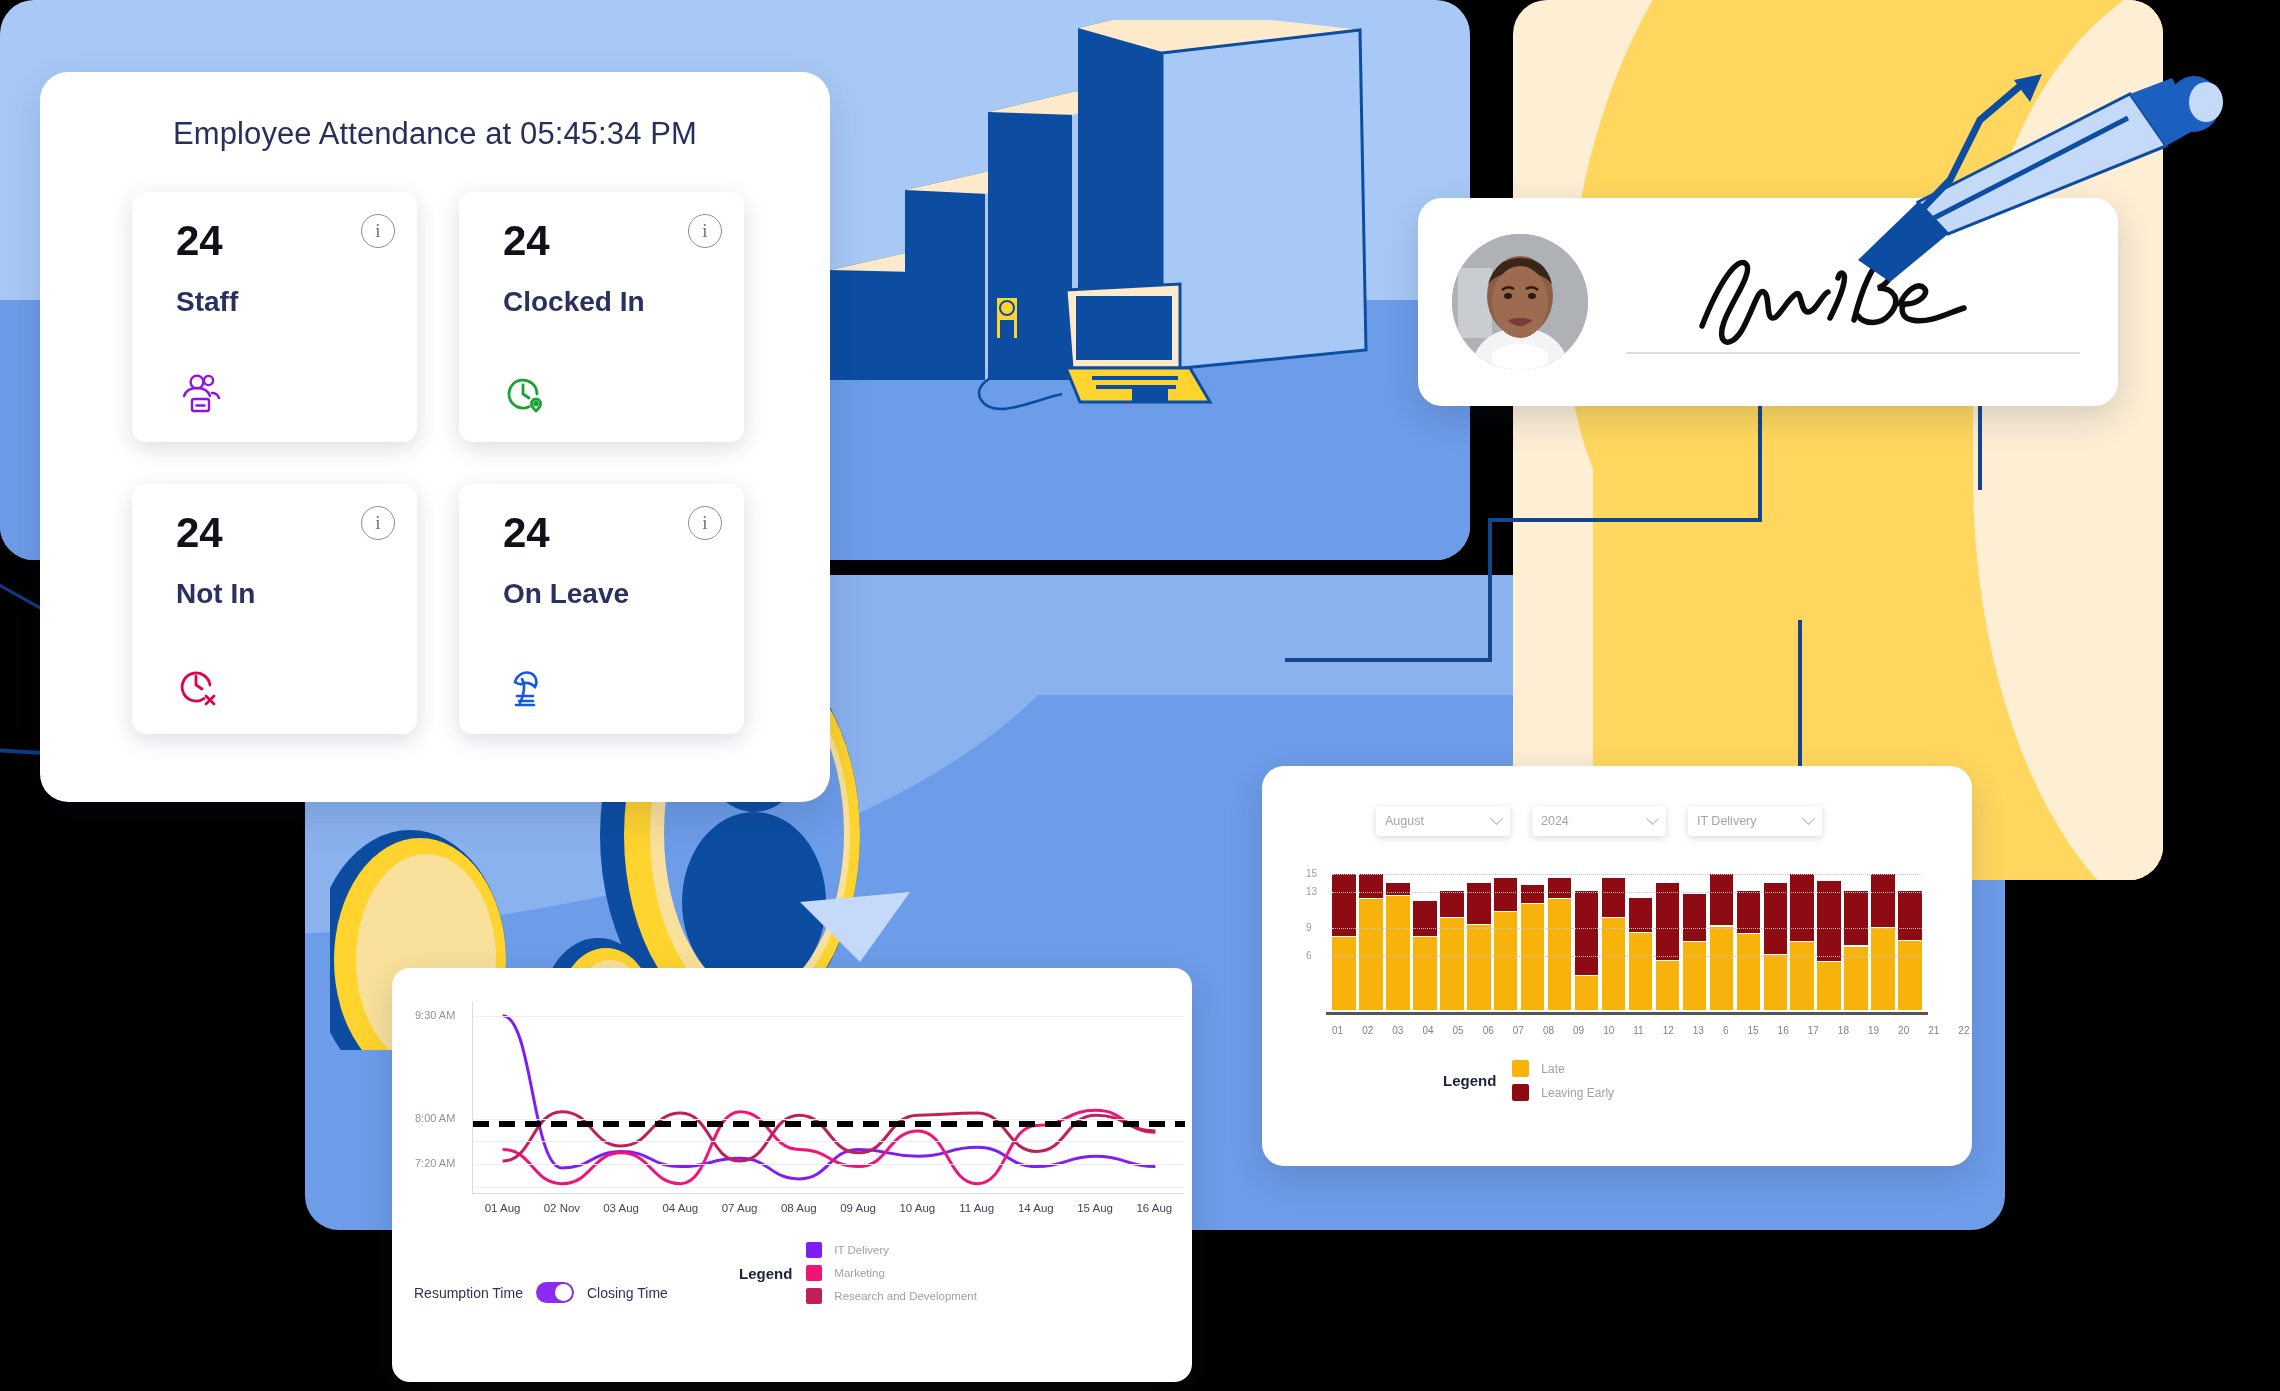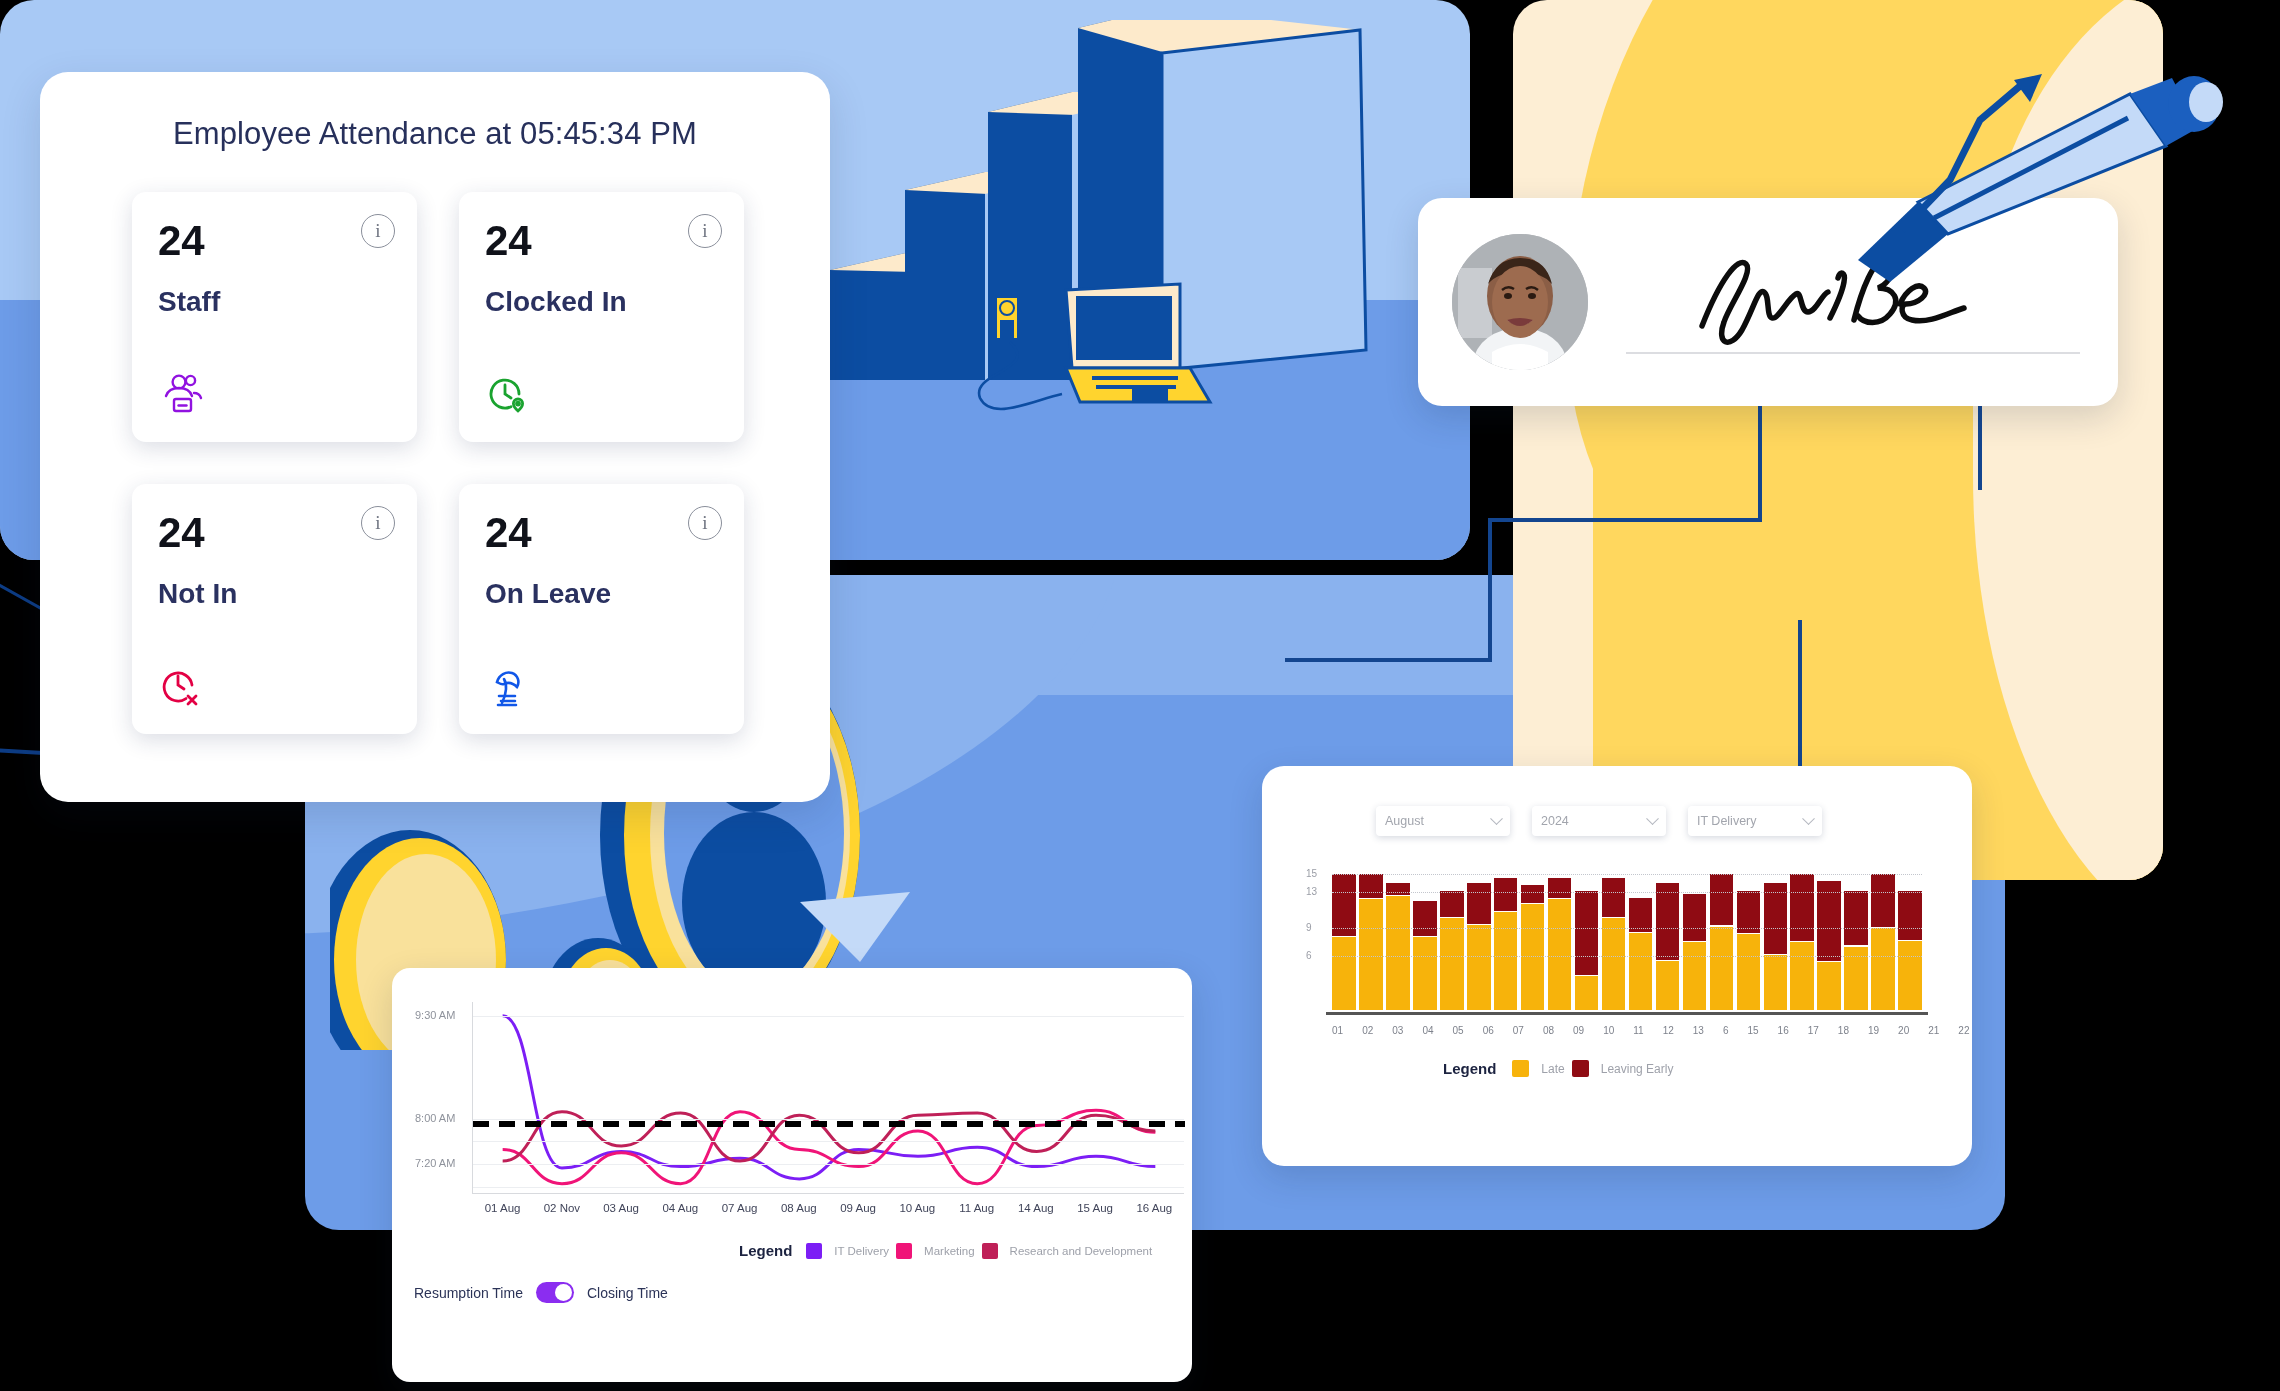--- a/index.html
+++ b/index.html
@@ -66,21 +66,21 @@
     font-size:31px; color:#27305b; letter-spacing:.1px;
   }
   .stat-grid {
     display:grid; grid-template-columns:285px 285px; gap:42px 42px;
     padding:40px 0 0 92px;
   }
   .stat-card {
     position:relative; width:285px; height:250px;
     background:#fff; border-radius:14px;
     box-shadow:0 6px 22px rgba(30,45,85,.16);
-    padding:28px 26px 22px 26px;
+    padding:28px 26px 22px 44px;
     display:flex; flex-direction:column;
   }
   .stat-num { font-size:42px; font-weight:bold; color:#10121a; line-height:1; }
   .stat-label { font-size:28px; font-weight:bold; color:#2a3160; margin-top:24px; }
   .info-badge {
     position:absolute; right:22px; top:22px; width:34px; height:34px;
     border:1.6px solid #8a8f9b; border-radius:50%;
     display:flex; align-items:center; justify-content:center;
     font-size:19px; color:#6e7380; font-family:"Liberation Serif", serif;
   }
@@ -119,21 +119,21 @@
   .bar-axis-lbl { position:absolute; left:-26px; font-size:10px; color:#9a9da6; }
   .grid-line { position:absolute; left:0; right:0; height:0; border-top:1.4px dotted #c3c6cd; }
   .bars { position:absolute; left:0; bottom:0; width:100%; height:100%; display:flex; align-items:flex-end; gap:3.3px; }
   .bar-col { position:relative; flex:1; height:100%; }
   .seg { position:absolute; left:0; width:100%; }
   .bar-base { position:absolute; left:-6px; right:-6px; bottom:-5px; height:3px; background:#555; }
   .bar-xlabels { position:absolute; left:0; right:0; bottom:-26px; display:flex; gap:19px; }
   .bar-xlabels span { flex:1; text-align:center; font-size:10px; color:#7e828c; }
   .late-legend { display:flex; align-items:center; gap:16px; margin:50px 0 0 155px; }
   .legend-title { font-size:15px; color:#1c2340; font-weight:bold; }
-  .legend-col { display:flex; flex-direction:row; gap:7px;text-align:center; }
+  .legend-col { display:flex; flex-direction:column; gap:7px;text-align:center; }
   .legend-row { display:flex; align-items:center; gap:12px; font-size:12px; color:#9ea1aa; }
   .swatch { width:17px; height:17px; border-radius:2px; }
 
   
   .comp-card {
     position:absolute; left:392px; top:968px; width:800px; height:414px;
     background:#fff; border-radius:18px; box-shadow:0 12px 34px rgba(20,35,70,.16);
     padding:18px 22px;
   }
   .comp-head { display:flex; align-items:center; gap:18px; }

